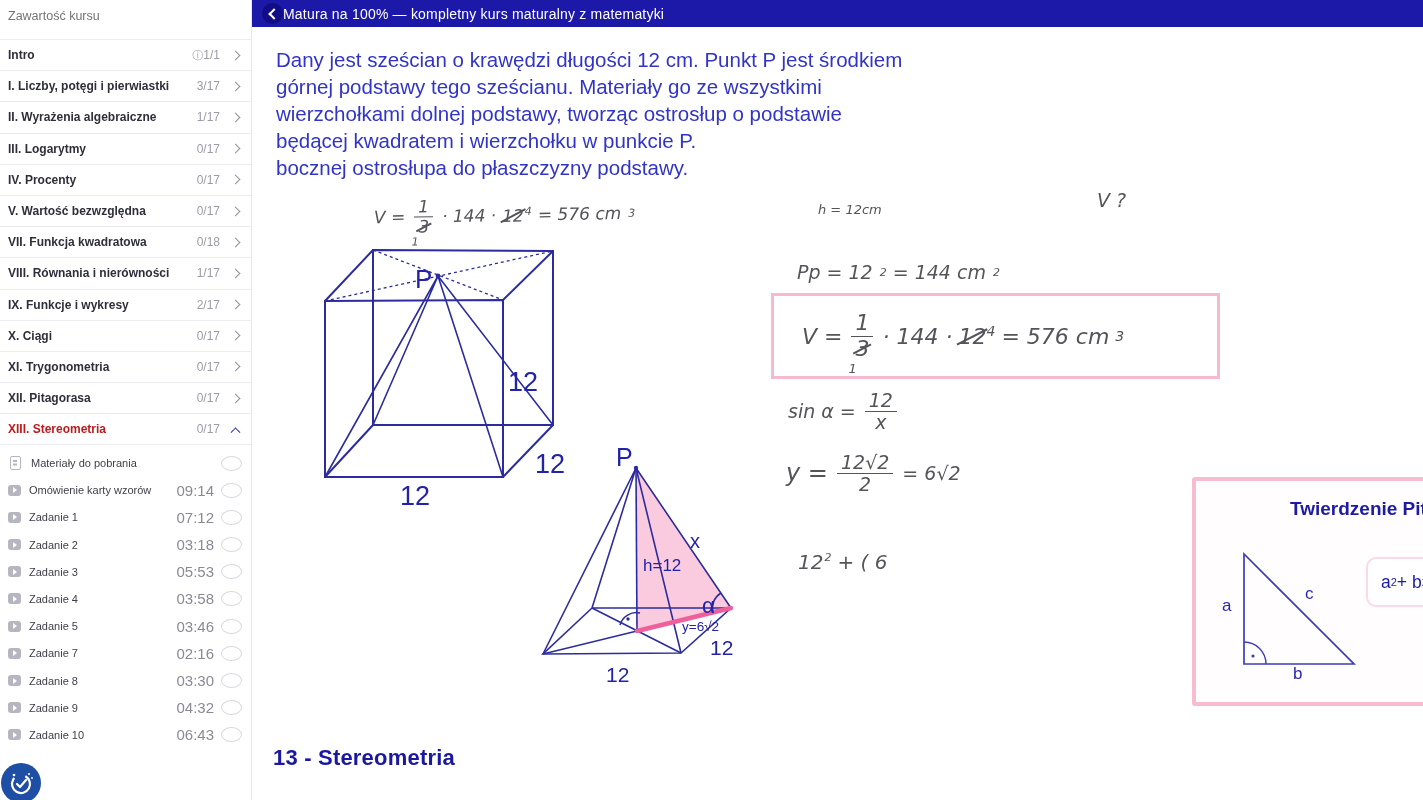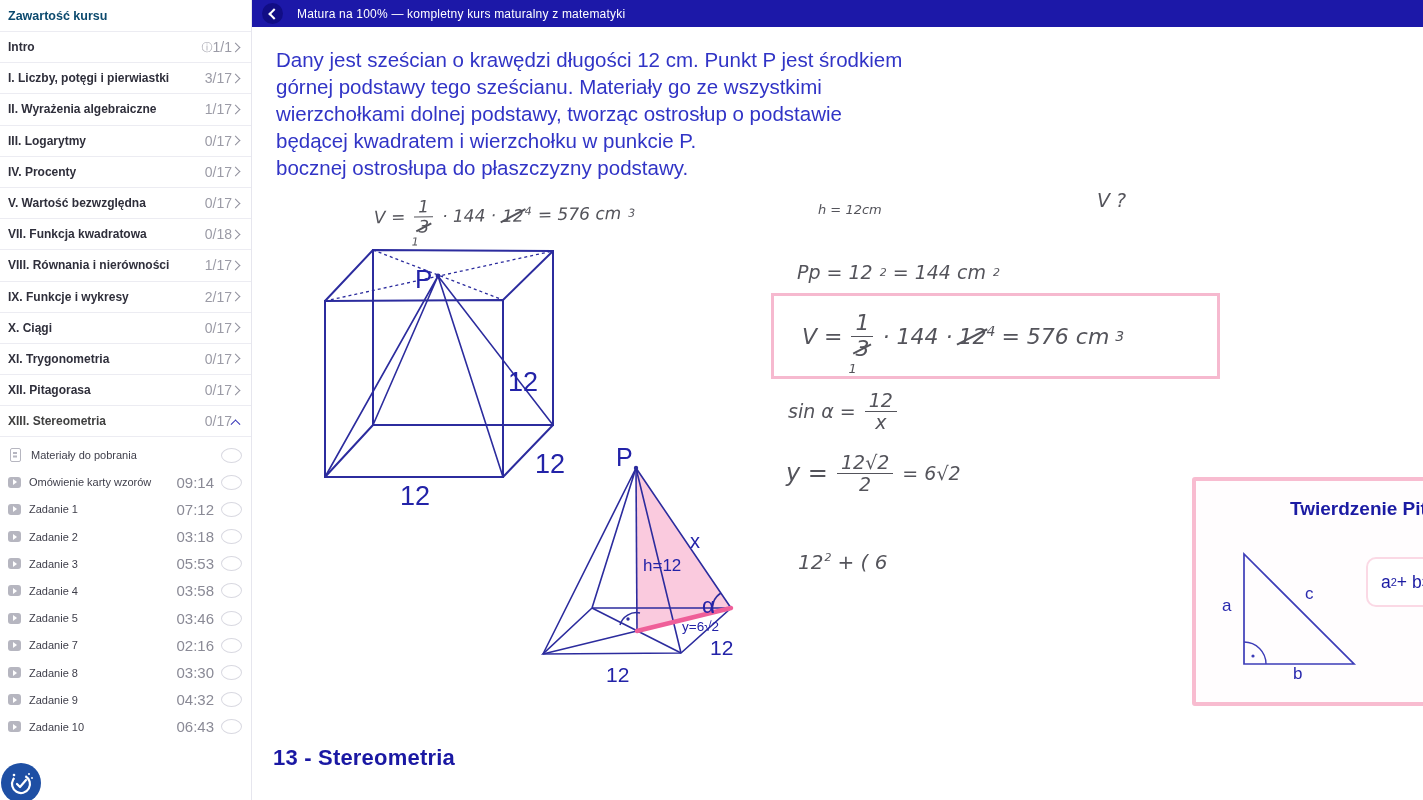--- a/index.html
+++ b/index.html
@@ -2,31 +2,31 @@
 <html><head>
 <meta charset="utf-8">
 <style>
   html,body{margin:0;padding:0}
   body{width:1423px;height:800px;position:relative;overflow:hidden;background:#fff;
        font-family:"Liberation Sans",sans-serif;-webkit-font-smoothing:antialiased}
 
   
   .sidebar{position:absolute;left:0;top:0;width:251px;height:800px;background:#fff;
            border-right:1px solid #e6e6ee;z-index:6}
-  .sb-title{height:31px;display:flex;align-items:center;padding:0 10px 0 8px;
-            font-size:12.5px;font-weight:bold;color:#0c4a6e;border-bottom:1px solid #ececf2}
+  .sb-title{height:31px;display:flex;align-items:center;padding:0 10px 8px 8px;
+            font-size:12.5px;font-weight:normal;color:#737373;border-bottom:1px solid #ececf2}
   .chapter{height:30.2px;display:flex;align-items:center;padding:0 12px 0 8px;
            border-bottom:1px solid #ececf2;cursor:pointer;background:#fff}
   .chapter .lbl{flex:1;font-size:12px;font-weight:bold;color:#2f2f3b;white-space:nowrap;overflow:hidden}
   .chapter .info{font-size:11px;color:#a3a3ad;margin-left:-4px;flex:0 0 auto;margin-right:auto;font-weight:normal}
   .chapter .lbl2{display:flex;flex:1;align-items:center;gap:14px;min-width:0}
-  .chapter .cnt{font-size:14px;color:#9b9ba6;}
+  .chapter .cnt{font-size:12px;color:#9b9ba6;margin-right:12px}
   .chev{width:6px;height:6px;border-right:1.7px solid #8f8f9c;border-bottom:1.7px solid #8f8f9c;
         transform:rotate(-45deg);flex:0 0 auto}
-  .chapter.active .lbl{color:#404040}
+  .chapter.active .lbl{color:#b91c1c}
   .chapter.active .chev{border-color:#2c2ab4;transform:rotate(-135deg) translate(-2px,-2px)}
   .lessons{padding-top:4px}
   .lesson{height:27.2px;display:flex;align-items:center;padding:0 9px 0 8px;cursor:pointer}
   .lesson .lbl{margin-left:8px;font-size:11px;color:#3e3e4a;white-space:nowrap}
   .lesson .time{margin-left:auto;font-size:15px;color:#8a8a96}
   .lesson .cbx{width:19px;height:13px;border:1.5px solid #d9d9e1;border-radius:50%;
                margin-left:7px;flex:0 0 auto;background:#fff}
   .ic-video{width:13px;height:11px;background:#b6b6c0;border-radius:3px;position:relative;display:none;flex:0 0 auto}
   .ic-video.show{display:inline-block}
   .ic-video::after{content:"";position:absolute;left:5px;top:2.5px;border-left:4.5px solid #fff;
@@ -41,21 +41,21 @@
           background:#1e4fa4;z-index:9;display:flex;align-items:center;justify-content:center;
           box-shadow:0 0 0 2px #fff;cursor:pointer}
 
   
   .topbar{position:absolute;left:251px;top:0;width:1172px;height:27px;background:#1c18a8;
           display:flex;align-items:center;z-index:5}
   .back{width:21px;height:21px;border-radius:50%;background:#110d85;margin-left:11px;
         display:flex;align-items:center;justify-content:center;cursor:pointer;flex:0 0 auto}
   .back .bc{width:6px;height:6px;border-left:2px solid #fff;border-bottom:2px solid #fff;
             transform:rotate(45deg);margin-left:2px}
-  .tb-title{color:#fff;font-size:12px;margin-left:14px;letter-spacing:.2px;white-space:nowrap}
+  .tb-title{color:#fff;font-size:14px;letter-spacing:.2px;white-space:nowrap}
 
   
   .problem{position:absolute;left:276px;top:46px;width:680px;z-index:1}
   .problem .pl{font-size:20.5px;line-height:27px;color:#3134c6;white-space:nowrap}
 
   
   svg text{font-family:"Liberation Sans",sans-serif}
   .cube-svg{position:absolute;left:300px;top:243px;z-index:1}
   .pyr-svg{position:absolute;left:520px;top:432px;z-index:1}
 

